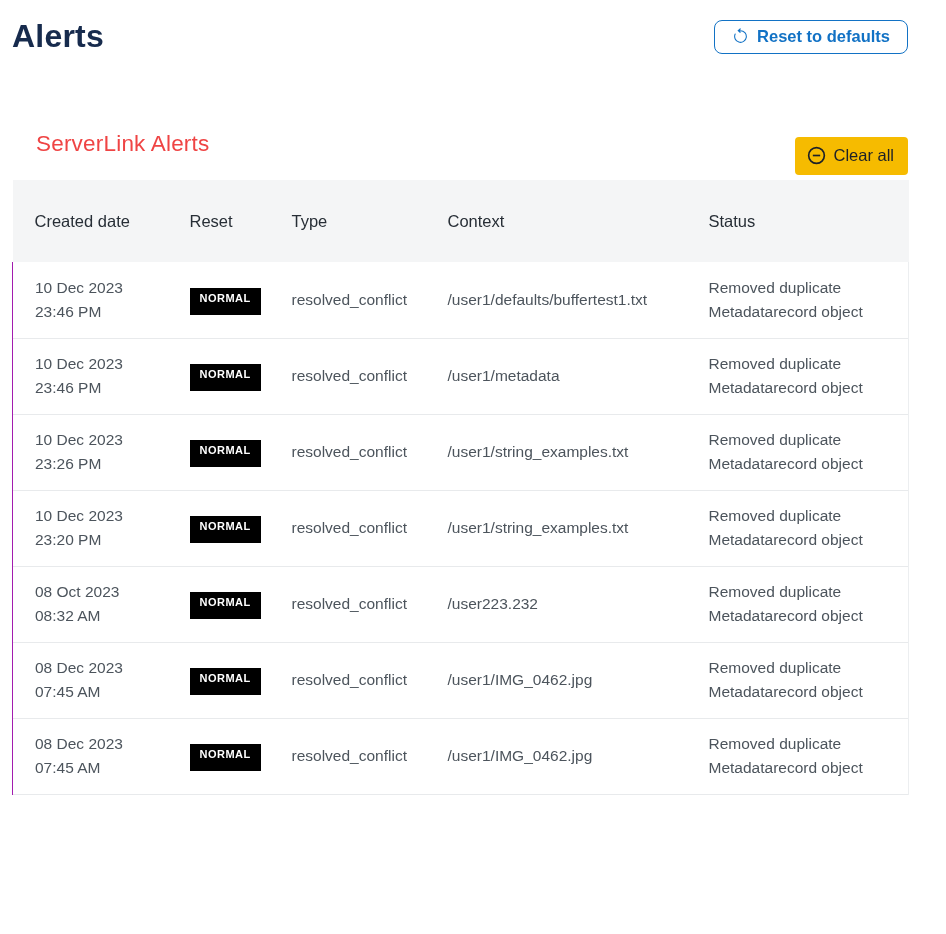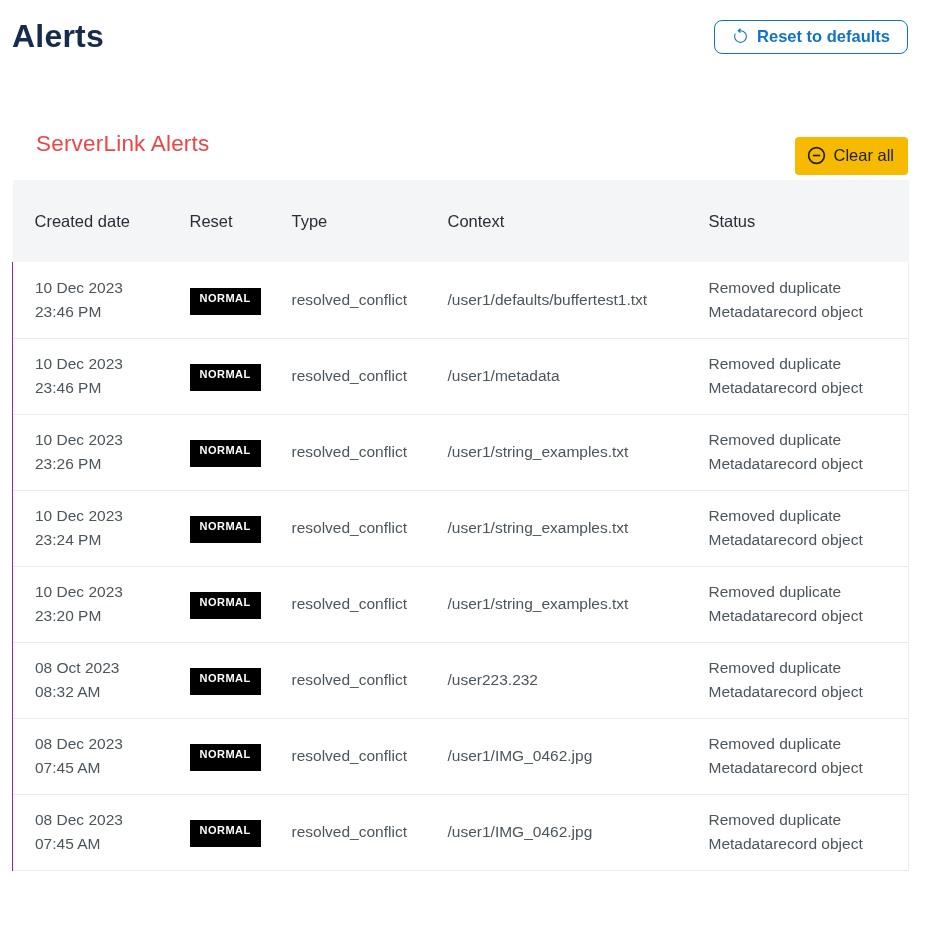--- a/index.html
+++ b/index.html
@@ -155,27 +155,20 @@
           <td>Removed duplicate Metadatarecord object</td>
         </tr>
         <tr>
           <td>10 Dec 2023 23:26 PM</td>
           <td><span class="level-badge">NORMAL</span></td>
           <td>resolved_conflict</td>
           <td>/user1/string_examples.txt</td>
           <td>Removed duplicate Metadatarecord object</td>
         </tr>
         <tr>
-          <td>10 Dec 2023 23:24 PM</td>
-          <td><span class="level-badge">NORMAL</span></td>
-          <td>resolved_conflict</td>
-          <td>/user1/string_examples.txt</td>
-          <td>Removed duplicate Metadatarecord object</td>
-        </tr>
-        <tr>
           <td>10 Dec 2023 23:20 PM</td>
           <td><span class="level-badge">NORMAL</span></td>
           <td>resolved_conflict</td>
           <td>/user1/string_examples.txt</td>
           <td>Removed duplicate Metadatarecord object</td>
         </tr>
         <tr>
           <td>08 Oct 2023 08:32 AM</td>
           <td><span class="level-badge">NORMAL</span></td>
           <td>resolved_conflict</td>

